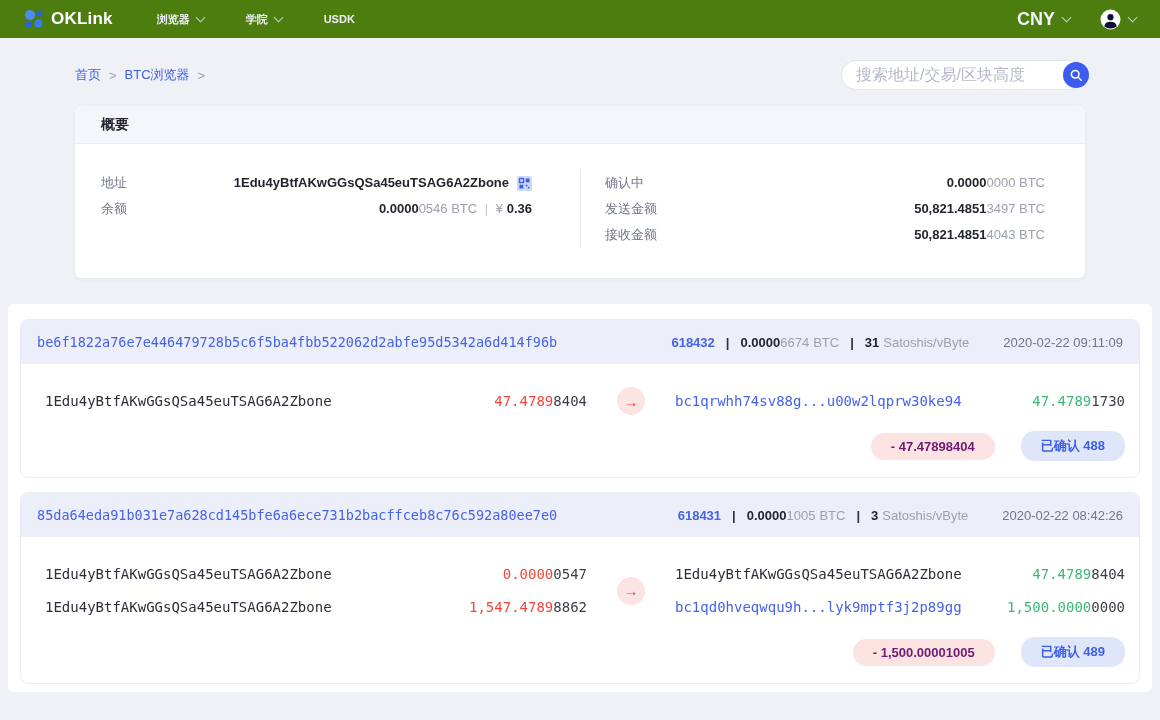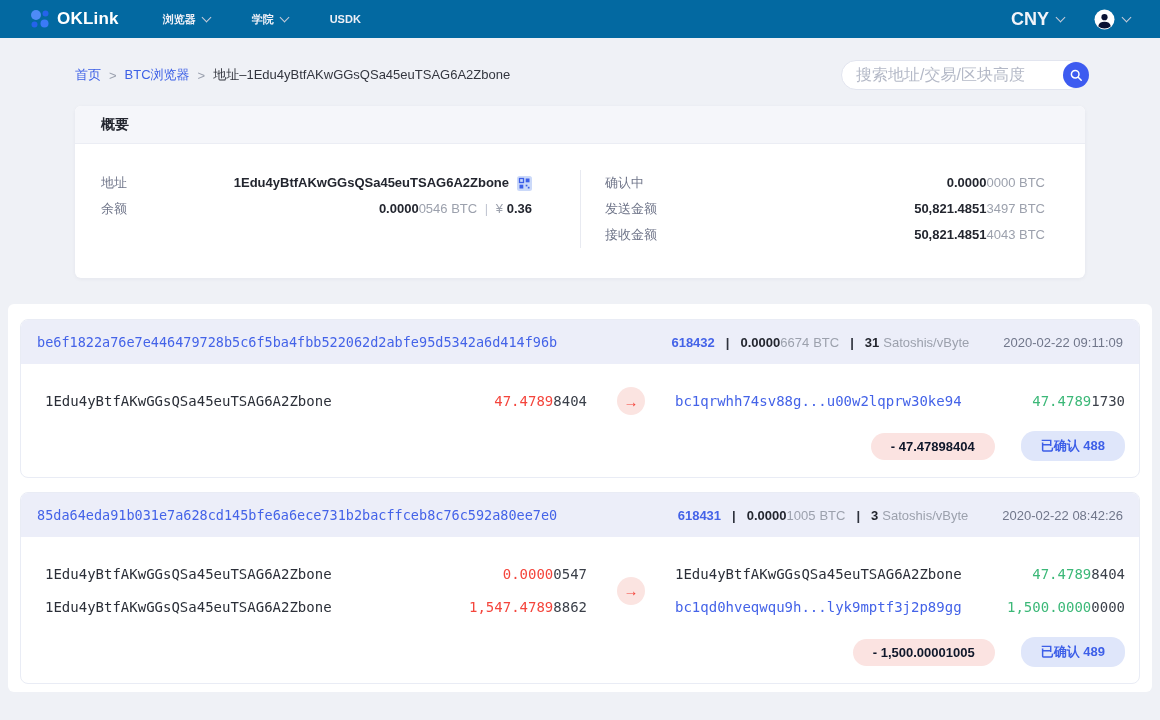--- a/index.html
+++ b/index.html
@@ -7,22 +7,22 @@
   body {
     font-family:"Liberation Sans", sans-serif;
     background:#EFF1F6;
     color:#23262F;
     font-size:13px;
   }
   .mono { font-family:"DejaVu Sans Mono", monospace; }
 
   
   .navbar {
-    height:38px; background:#0369a1; display:flex; align-items:center;
-    padding:0 30px; color:#F2F4F9;
+    height:38px; background:#4d7c0f; display:flex; align-items:center;
+    padding:0 24px; color:#F2F4F9;
   }
   .logo { display:flex; align-items:center; gap:7px; }
   .logo-text { font-size:17px; font-weight:bold; color:#FFFFFF; letter-spacing:.2px; }
   .nav-items { display:flex; align-items:center; margin-left:44px; gap:42px; }
   .nav-item { display:flex; align-items:center; gap:7px; font-size:11px; font-weight:600; color:#EDEFF6; cursor:pointer; }
   .chev {
     width:7px; height:7px; display:inline-block;
     border-right:1.5px solid #C8CCDA; border-bottom:1.5px solid #C8CCDA;
     transform:rotate(45deg); margin-top:-4px;
   }
@@ -102,21 +102,21 @@
   .io-line { display:flex; justify-content:space-between; align-items:center; line-height:30px; font-size:14px; }
   .io-line + .io-line { margin-top:3px; }
   .io-addr { color:#2B2F38; }
   .io-addr.link { color:#4463E8; cursor:pointer; }
   .amt-colored.red { color:#F4453C; }
   .amt-colored.green { color:#3CB878; }
   .amt-rest { color:#3A3F49; }
 
   .badge-row { display:flex; justify-content:flex-end; align-items:center; gap:26px; margin-top:15px; }
   .pill { border-radius:14px; font-size:13px; padding:6px 20px; font-weight:600; }
-  .pill-red { background:#FBE3E1; color:#0f172a; }
+  .pill-red { background:#FBE3E1; color:#701a75; }
   .pill-blue { background:#DFE6FA; color:#3D5FE8; }
 </style>
 </head>
 <body>
 
 <header class="navbar">
   <div class="logo">
     <svg width="20" height="20" viewBox="0 0 20 20">
       <circle cx="6" cy="6" r="5" fill="#4E8BF7"></circle>
       <circle cx="15.5" cy="4.5" r="3" fill="#2563EB"></circle>
@@ -154,21 +154,20 @@
   </div>
 </header>
 
 <div class="container">
   <div class="crumb-row">
     <div class="breadcrumb">
       <a>首页</a>
       <span class="crumb-sep">&gt;</span>
       <a>BTC浏览器</a>
       <span class="crumb-sep">&gt;</span>
-      <span class="crumb-current">地址–1Edu4yBtfAKwGGsQSa45euTSAG6A2Zbone</span>
     </div>
     <div class="searchbox">
       <input class="search-input" placeholder="搜索地址/交易/区块高度" style="">
       <button class="search-btn">
         <svg width="14" height="14" viewBox="0 0 14 14">
           <circle cx="6.2" cy="6.2" r="3.8" fill="none" stroke="#FFFFFF" stroke-width="1.5"></circle>
           <line x1="9.2" y1="9.2" x2="12.2" y2="12.2" stroke="#FFFFFF" stroke-width="1.5" stroke-linecap="round"></line>
         </svg>
       </button>
     </div>

